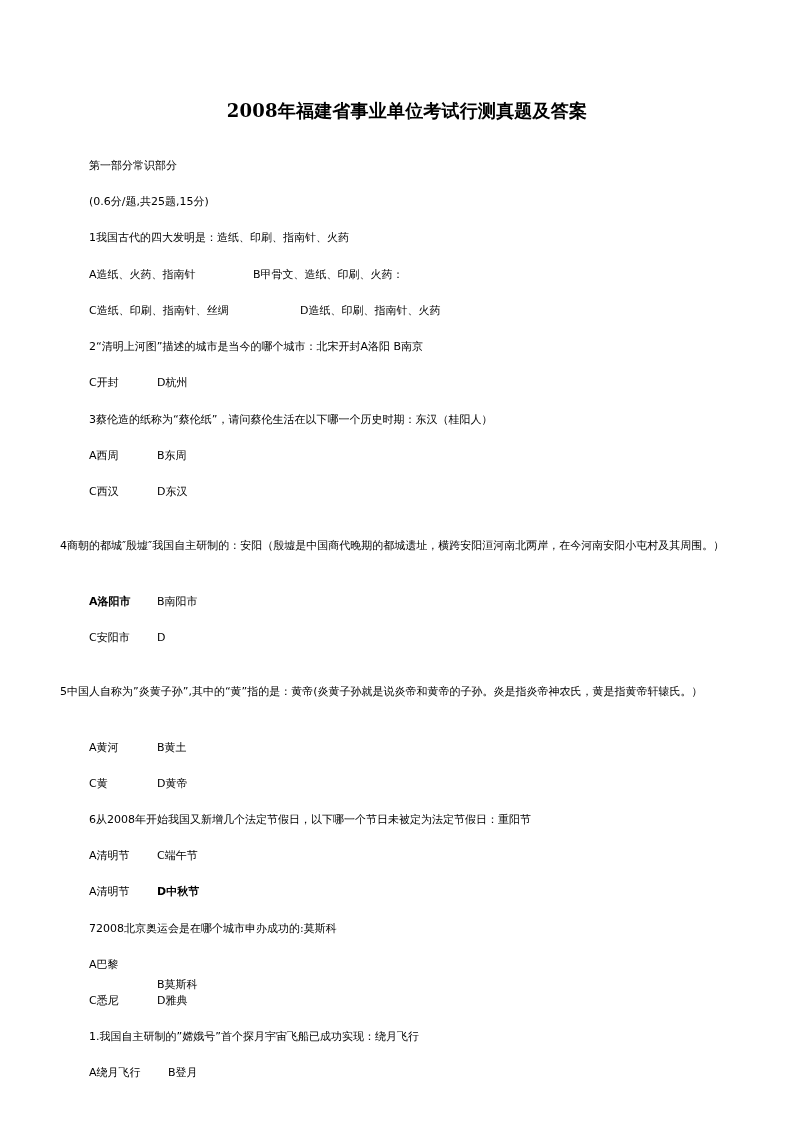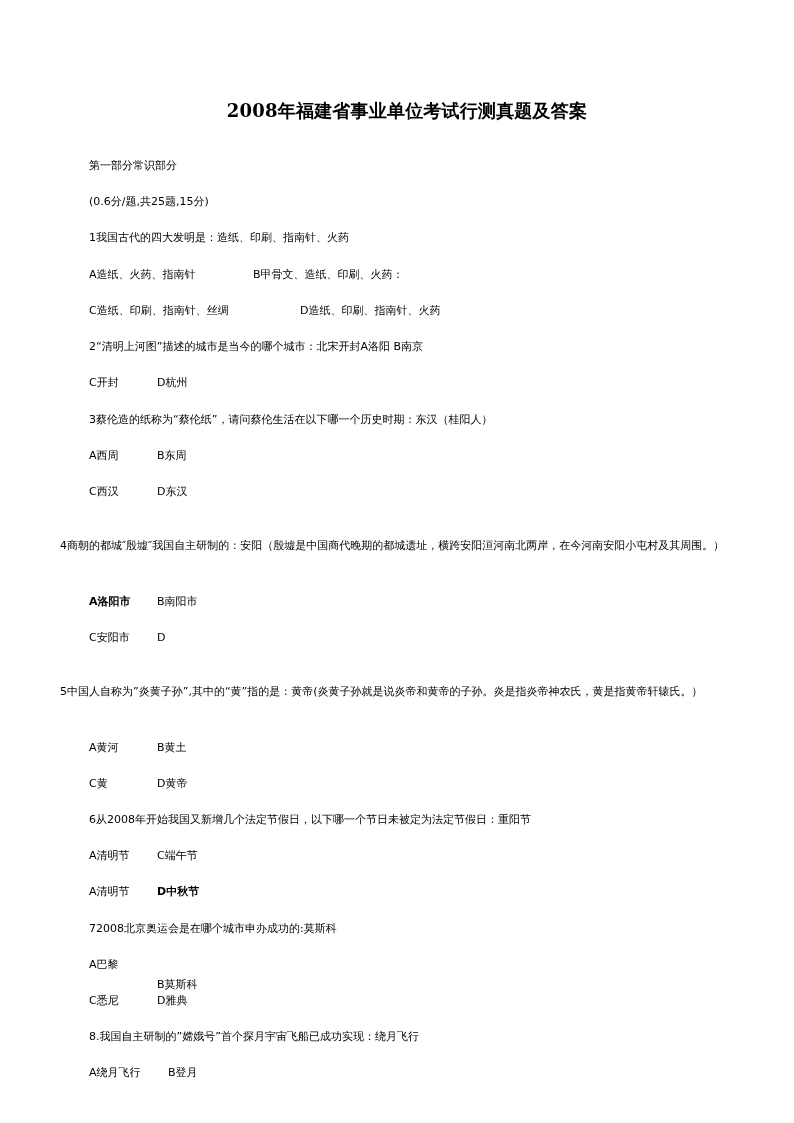--- a/index.html
+++ b/index.html
@@ -87,17 +87,17 @@
   <div class="line" style="top:847px; left:157px;">C端午节</div>
   <div class="line ind" style="top:883px;">A清明节</div>
   <div class="line" style="top:883px; left:157px;font-weight:bold;">D中秋节</div>
 
   <div class="line ind" style="top:920px;">72008北京奥运会是在哪个城市申办成功的:莫斯科</div>
   <div class="line ind" style="top:956px;">A巴黎</div>
   <div class="line" style="top:976px; left:157px;">B莫斯科</div>
   <div class="line ind" style="top:992px;">C悉尼</div>
   <div class="line" style="top:992px; left:157px;">D雅典</div>
 
-  <div class="line ind" style="top:1028px;">8.我国自主研制的”嫦娥号”首个探月宇宙飞船已成功实现：绕月飞行</div>
+  <div class="line ind" style="top:1028px;">1.我国自主研制的”嫦娥号”首个探月宇宙飞船已成功实现：绕月飞行</div>
   <div class="line ind" style="top:1064px;">A绕月飞行</div>
   <div class="line" style="top:1064px; left:168px;">B登月</div>
 
 </div>
 
 </body></html>

